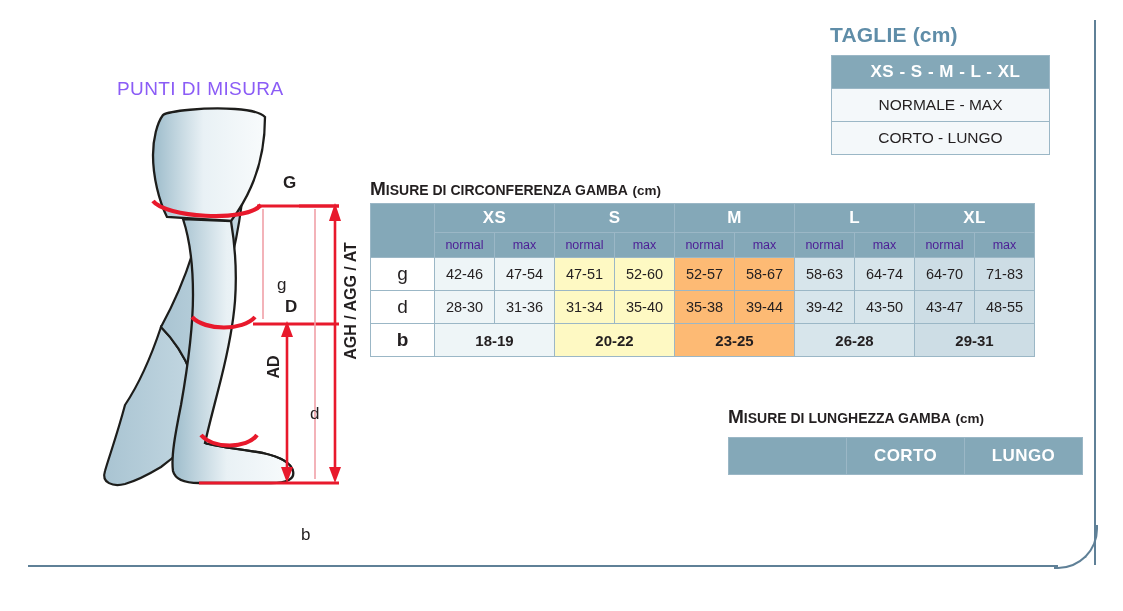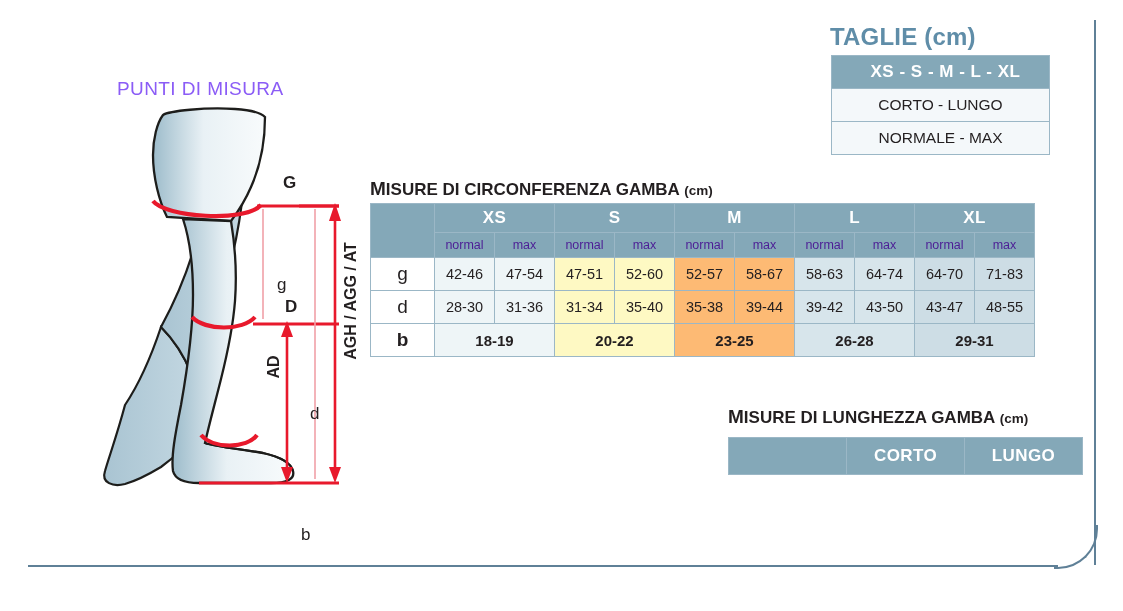--- a/index.html
+++ b/index.html
@@ -21,27 +21,27 @@
     background:#5f8097;
   }
 
   
   .punti-title{
     position:absolute;left:117px;top:78px;
     font-size:19px;font-weight:normal;color:#8b5cf6;letter-spacing:.4px;
   }
   .taglie-title{
     position:absolute;left:830px;top:23px;
-    font-size:24px;font-weight:bold;color:#5f8da8;letter-spacing:.2px;
+    font-size:21px;font-weight:bold;color:#5f8da8;letter-spacing:.2px;
   }
   .sect-title{
     position:absolute;font-weight:bold;color:#231f20;white-space:nowrap;
   }
   .sect-title .cap{font-size:19px;}
-  .sect-title .sc{font-size:17px;}
+  .sect-title .sc{font-size:14px;}
   .sect-title .unit{font-size:13.5px;font-weight:bold;}
   #circ-title{left:370px;top:178px;}
   #lung-title{left:728px;top:406px;}
 
   
   table{border-collapse:collapse;position:absolute;}
   td,th{
     border:1px solid #9bb7c6;text-align:center;vertical-align:middle;
     font-weight:normal;padding:0;
   }
@@ -173,24 +173,24 @@
 <span class="vlabel" id="lab-ad">AD</span>
 <span class="vlabel" id="lab-agh">AGH / AGG / AT</span>
 
 <div class="taglie-title">TAGLIE (cm)</div>
 <table id="taglie-table">
   <tbody>
       <tr>
     <td class="hdr">XS - S - M - L - XL</td>
   </tr>
   <tr>
+    <td class="body-cell">NORMALE - MAX</td>
+  </tr>
+  <tr>
     <td class="body-cell">CORTO - LUNGO</td>
-  </tr>
-  <tr>
-    <td class="body-cell">NORMALE - MAX</td>
   </tr>
 </tbody>
   </table>
 
 <div class="sect-title" id="circ-title">
   <span class="cap">M</span><span class="sc">ISURE DI CIRCONFERENZA GAMBA</span>
   <span class="unit">(cm)</span>
 </div>
 
 <table id="circ-table">

